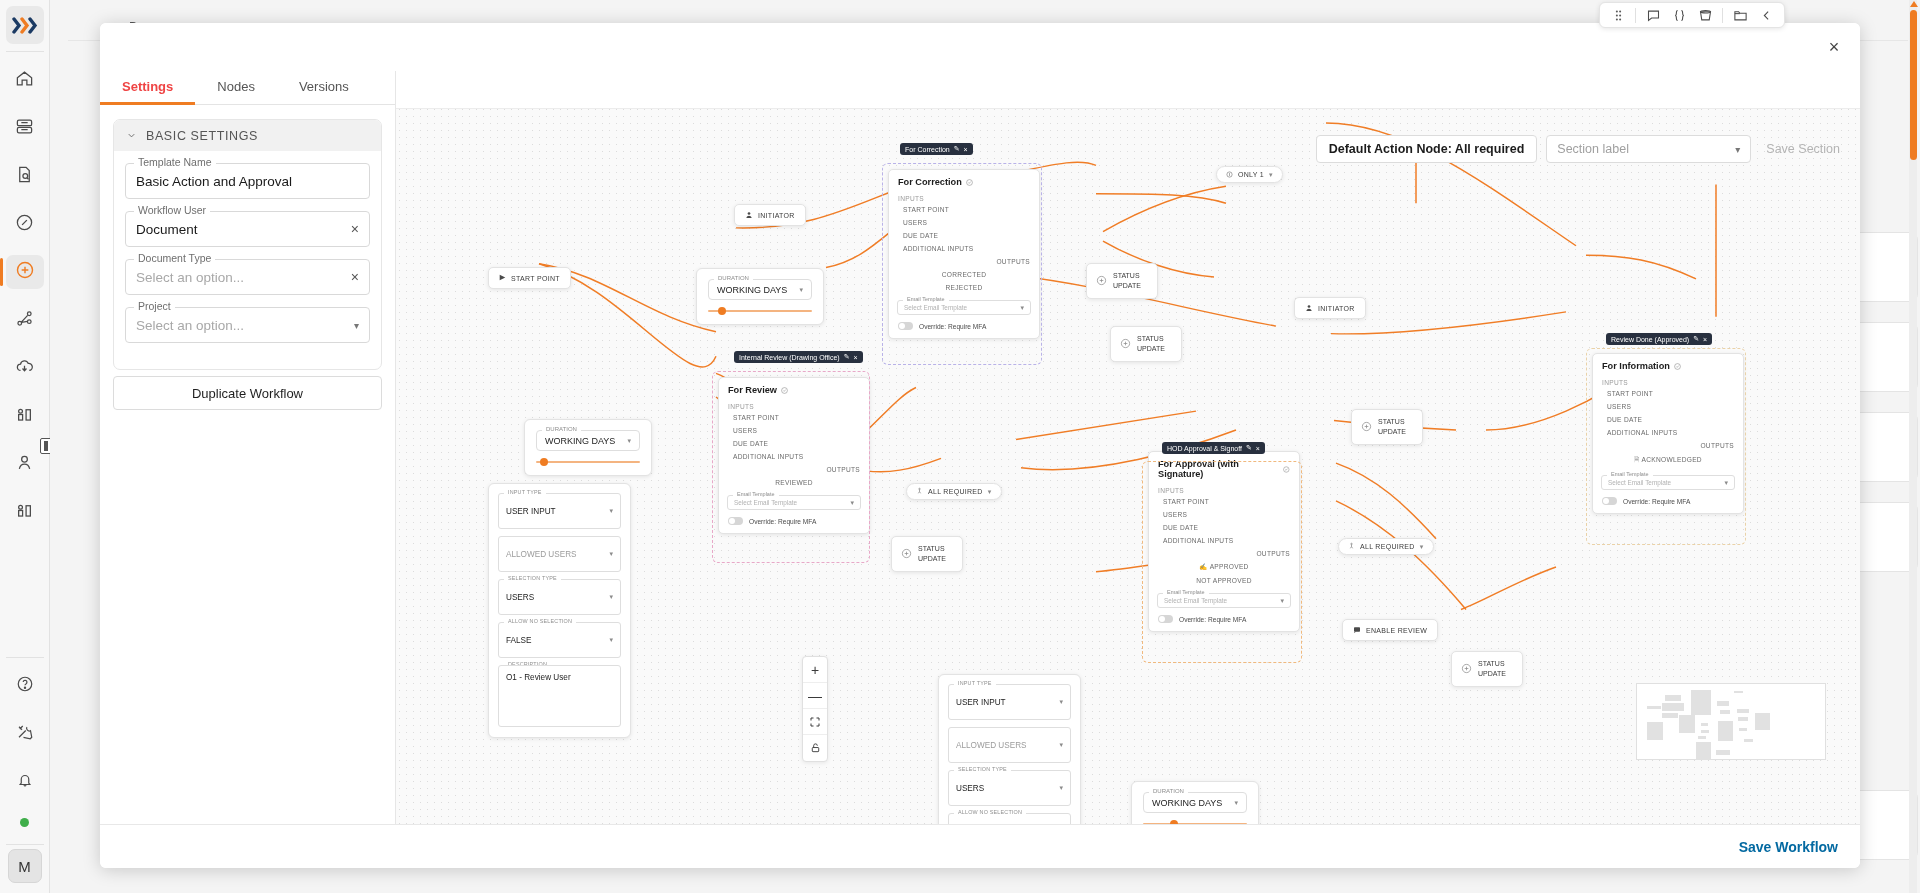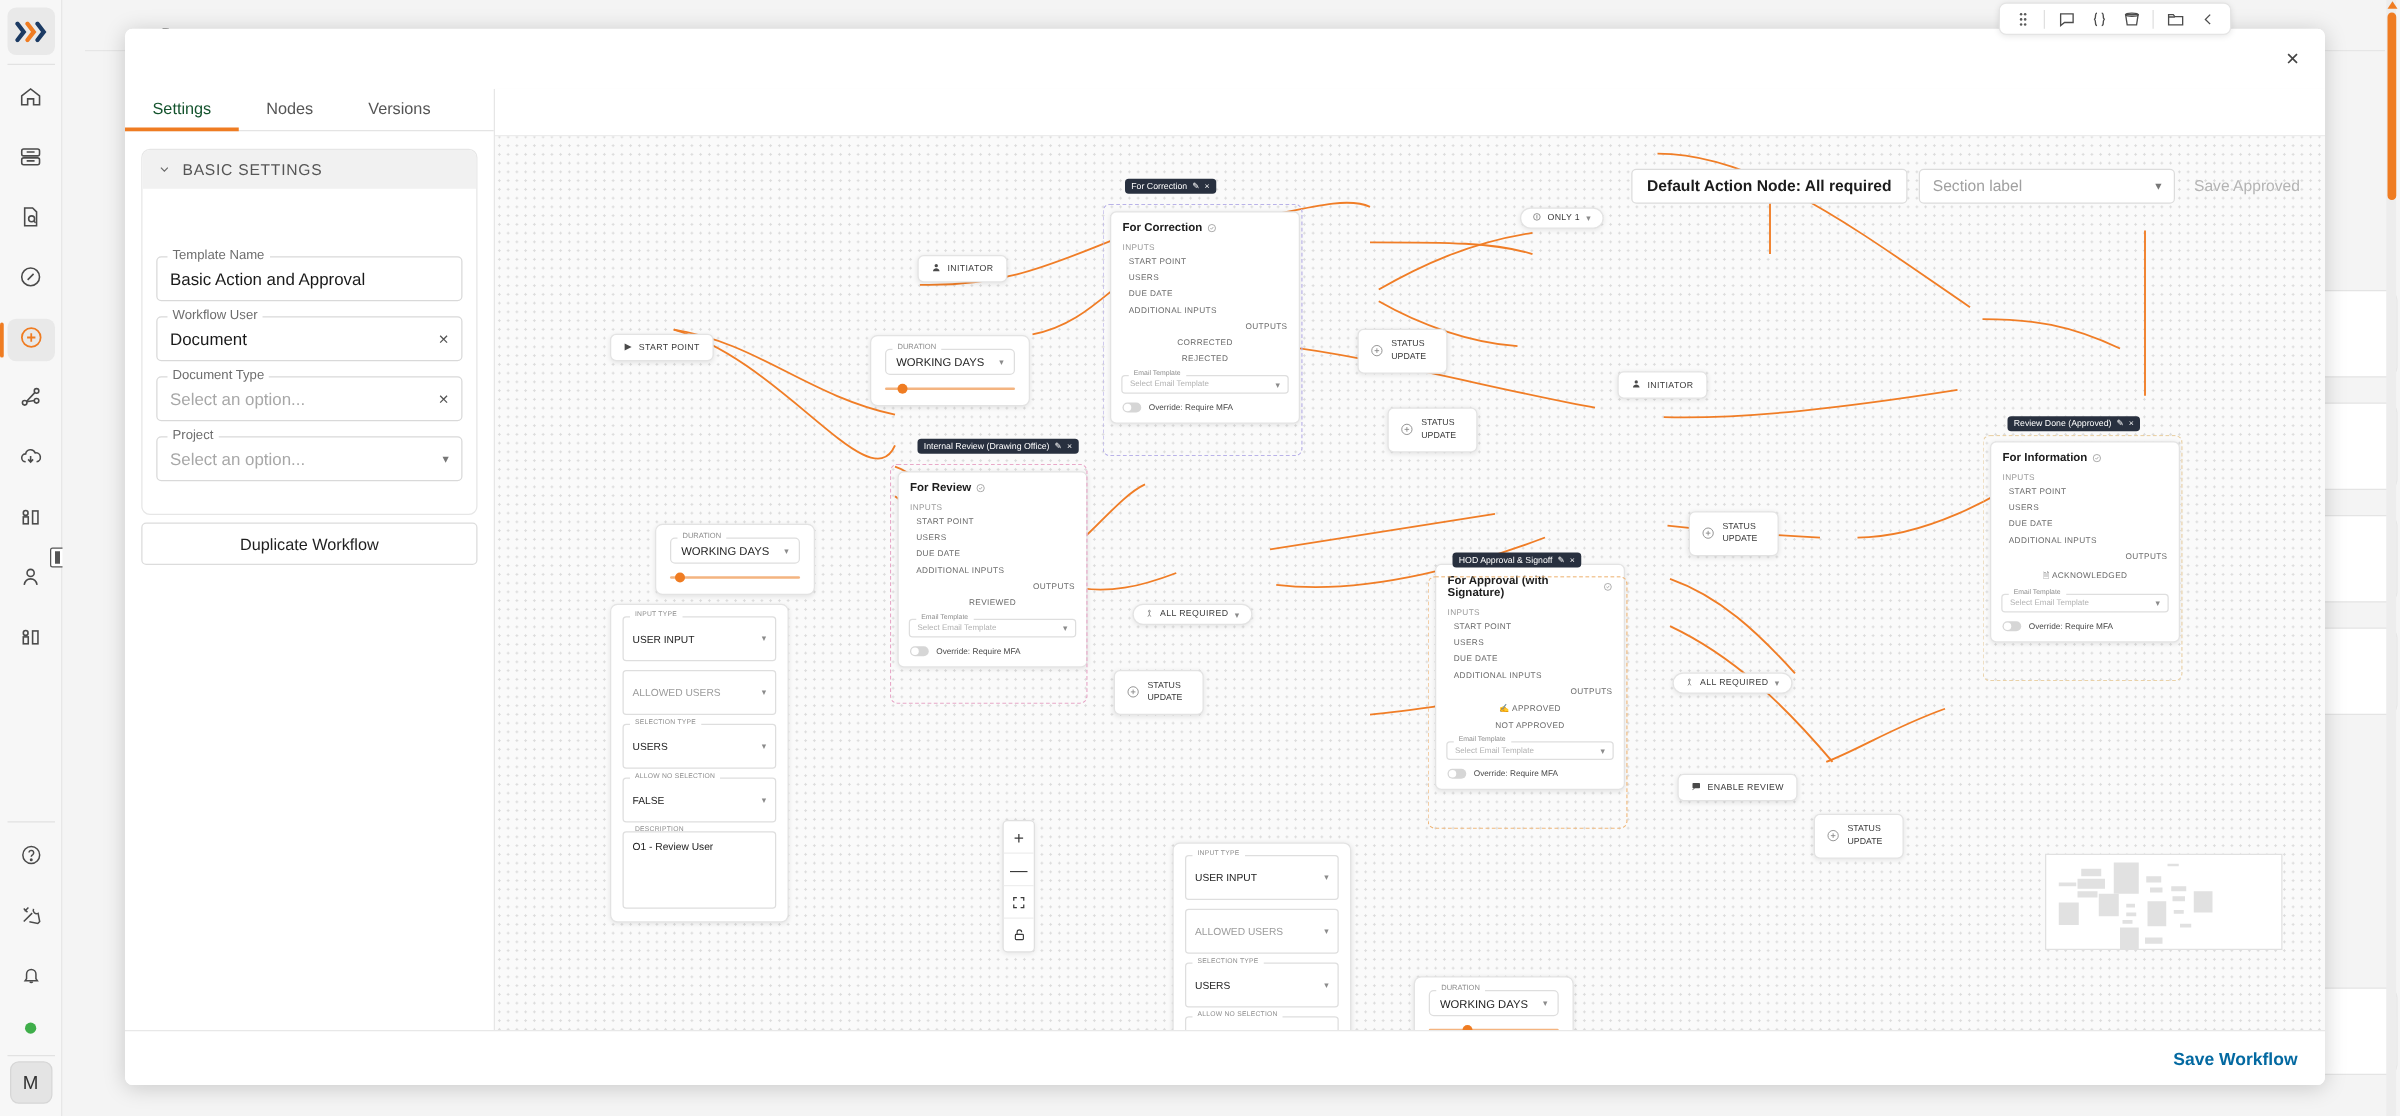--- a/index.html
+++ b/index.html
@@ -77,30 +77,30 @@
   }
   .modal-body { flex:1 1 auto; display:flex; min-height:0; }
 
   
   .panel { width:296px; flex:0 0 296px; border-right:1px solid #e6e6e6; background:#fff; }
   .tabs { display:flex; height:34px; border-bottom:1px solid #e4e4e4; }
   .tab {
     flex:0 0 auto; padding:0 22px; height:34px; line-height:32px;
     font-size:13px; color:#555;
   }
-  .tab.active { color:#14532d; font-weight:normal; border-bottom:3px solid #ef7c22;text-align:center; }
+  .tab.active { color:#ef4444; font-weight:bold; border-bottom:3px solid #ef7c22;text-align:center; }
   .panel-inner { padding:14px 13px; }
   .sect {
     border:1px solid #e6e6e6; border-radius:7px; overflow:hidden; background:#fff;
   }
   .sect-head {
     background:#f1f1f1; height:31px; display:flex; align-items:center; gap:9px;
     padding:0 12px; font-size:12.5px; letter-spacing:.6px; color:#555;
   }
-  .sect-body { padding:12px 11px 14px;margin-top:42px; }
+  .sect-body { padding:12px 11px 14px; }
   .fld { position:relative; margin-bottom:12px; }
   .fld-box {
     height:36px; border:1px solid #d9d9d9; border-radius:4px; background:#fff;
     display:flex; align-items:center; padding:0 10px; font-size:13.5px; color:#1a1a1a;
   }
   .fld-box.ph { color:#a8a8a8; }
   .fld-lbl {
     position:absolute; top:-7px; left:9px; background:#fff; padding:0 4px;
     font-size:10.5px; color:#6e6e6e;
   }
@@ -525,21 +525,21 @@
 
       <div class="canvas">
         <div class="canvas-top"></div>
 
         <div class="ctl-row">
           <div class="pill-btn">Default Action Node: All required</div>
           <div class="sel-box">
             <span>Section label</span>
             <span class="sel-cv">▾</span>
           </div>
-          <div class="ghost-btn">Save Approved</div>
+          <div class="ghost-btn">Save Section</div>
         </div>
 
         <svg class="edges" viewBox="0 0 1464 797" preserveAspectRatio="none">
           <g fill="none" stroke="#f07d26" stroke-width="1.5">
             <path d="M143 204 C 210 215, 250 260, 320 276"></path>
             <path d="M143 204 C 230 230, 300 350, 320 302"></path>
             <path d="M340 166 C 420 168, 460 140, 520 118"></path>
             <path d="M430 208 C 470 200, 490 170, 520 150"></path>
             <path d="M320 320 C 350 330, 380 390, 420 405"></path>
             <path d="M320 345 C 340 360, 370 400, 410 406"></path>

